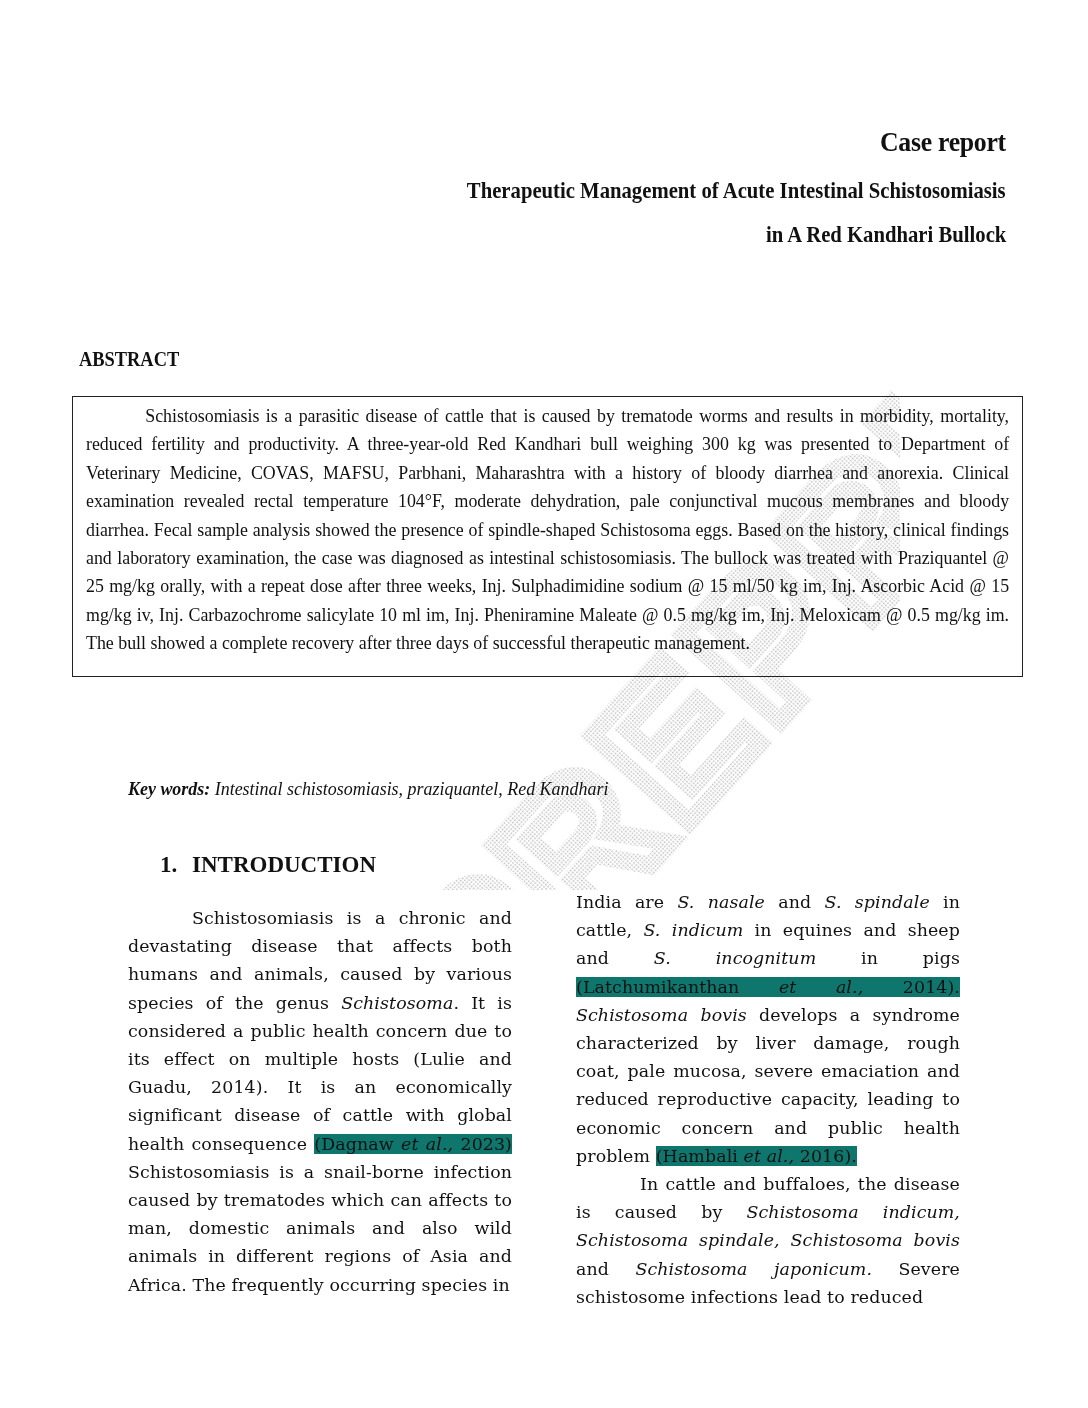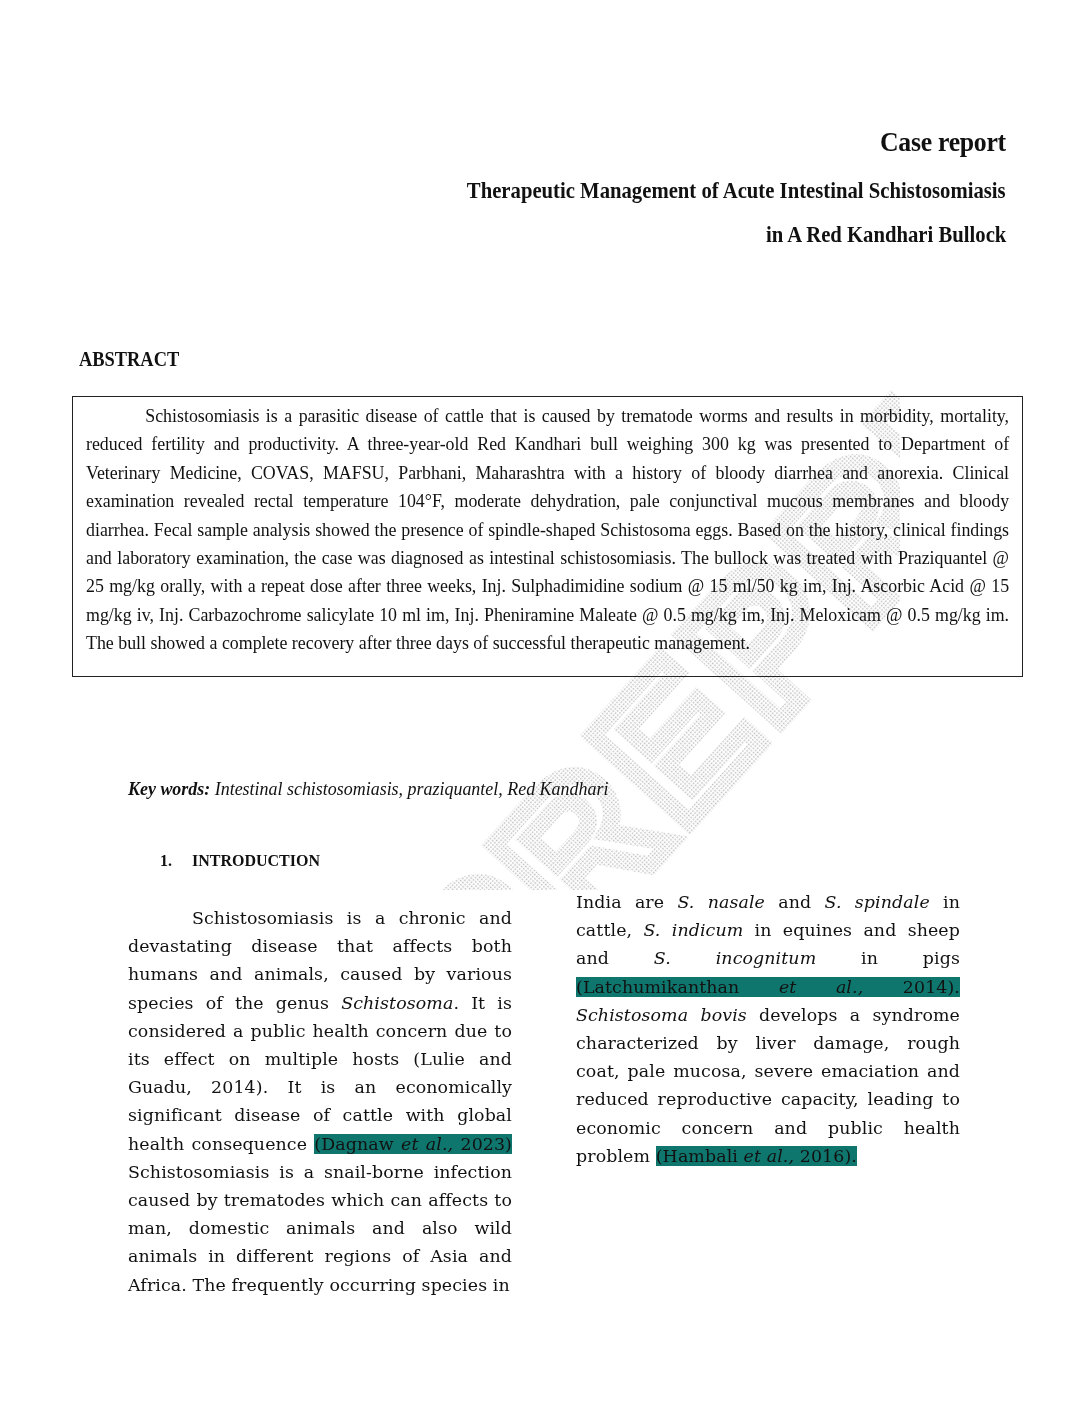--- a/index.html
+++ b/index.html
@@ -33,21 +33,21 @@
       position: absolute; left: 13px; top: 5px; width: 924px;
       font-size: 19px; line-height: 28.4px; text-align: justify;
       text-indent: 63px; transform: scaleX(0.94); transform-origin: left; width: 982px;
     }
     .keywords {
       position: absolute; left: 128px; top: 778px; font-size: 19.5px; font-style: italic;
       transform: scaleX(0.92); transform-origin: left; white-space: nowrap;
     }
     .keywords b { font-weight: bold; }
     .section-heading {
-      position: absolute; left: 160px; top: 852px; font-size: 16px; font-weight: bold;
+      position: absolute; left: 160px; top: 852px; font-size: 23px; font-weight: bold;
       white-space: nowrap; z-index: 1;
     }
     .section-heading .num { display: inline-block; width: 32px; }
     .col {
       position: absolute; top: 888px; width: 384px; font-size: 19.5px;
       line-height: 28.2px; text-align: justify; z-index: 1;
       font-family: "DejaVu Serif", "Liberation Serif", serif;
       font-size: 17.4px; letter-spacing: 0.1px;
     }
     .col-left { left: 128px; margin-top: 16px; }
@@ -88,13 +88,14 @@
 <div class="section-heading">
   <span class="num">1.</span><span>INTRODUCTION</span>
 </div>
 
 <div class="col col-left">
   <p class="indent"><span>Schistosomiasis is a chronic and devastating disease that affects both humans and animals, caused by various species of the genus </span><em>Schistosoma</em><span>. It is considered a public health concern due to its effect on multiple hosts (Lulie and Guadu, 2014). It is an economically significant disease of cattle with global health consequence </span><span class="hl"><span>(Dagnaw </span><em>et al.,</em><span> 2023)</span></span><span> Schistosomiasis is a snail-borne infection caused by trematodes which can affects to man, domestic animals and also wild animals in different regions of Asia and Africa. The frequently occurring species in</span></p>
 </div>
 
 <div class="col col-right">
   <p><span>India are </span><em>S. nasale</em><span> and </span><em>S. spindale</em><span> in cattle, </span><em>S. indicum</em><span> in equines and sheep and </span><em>S. incognitum</em><span> in pigs </span><span class="hl"><span>(Latchumikanthan </span><em>et al.,</em><span> 2014).</span></span> <em>Schistosoma bovis</em><span> develops a syndrome characterized by liver damage, rough coat, pale mucosa, severe emaciation and reduced reproductive capacity, leading to economic concern and public health problem </span><span class="hl"><span>(Hambali </span><em>et al.,</em><span> 2016).</span></span></p>
+  <p class="indent"><span>In cattle and buffaloes, the disease is caused by </span><em>Schistosoma indicum, Schistosoma spindale, Schistosoma bovis</em><span> and </span><em>Schistosoma japonicum.</em><span> Severe schistosome infections lead to reduced</span></p>
 </div>
 
 </body></html>

